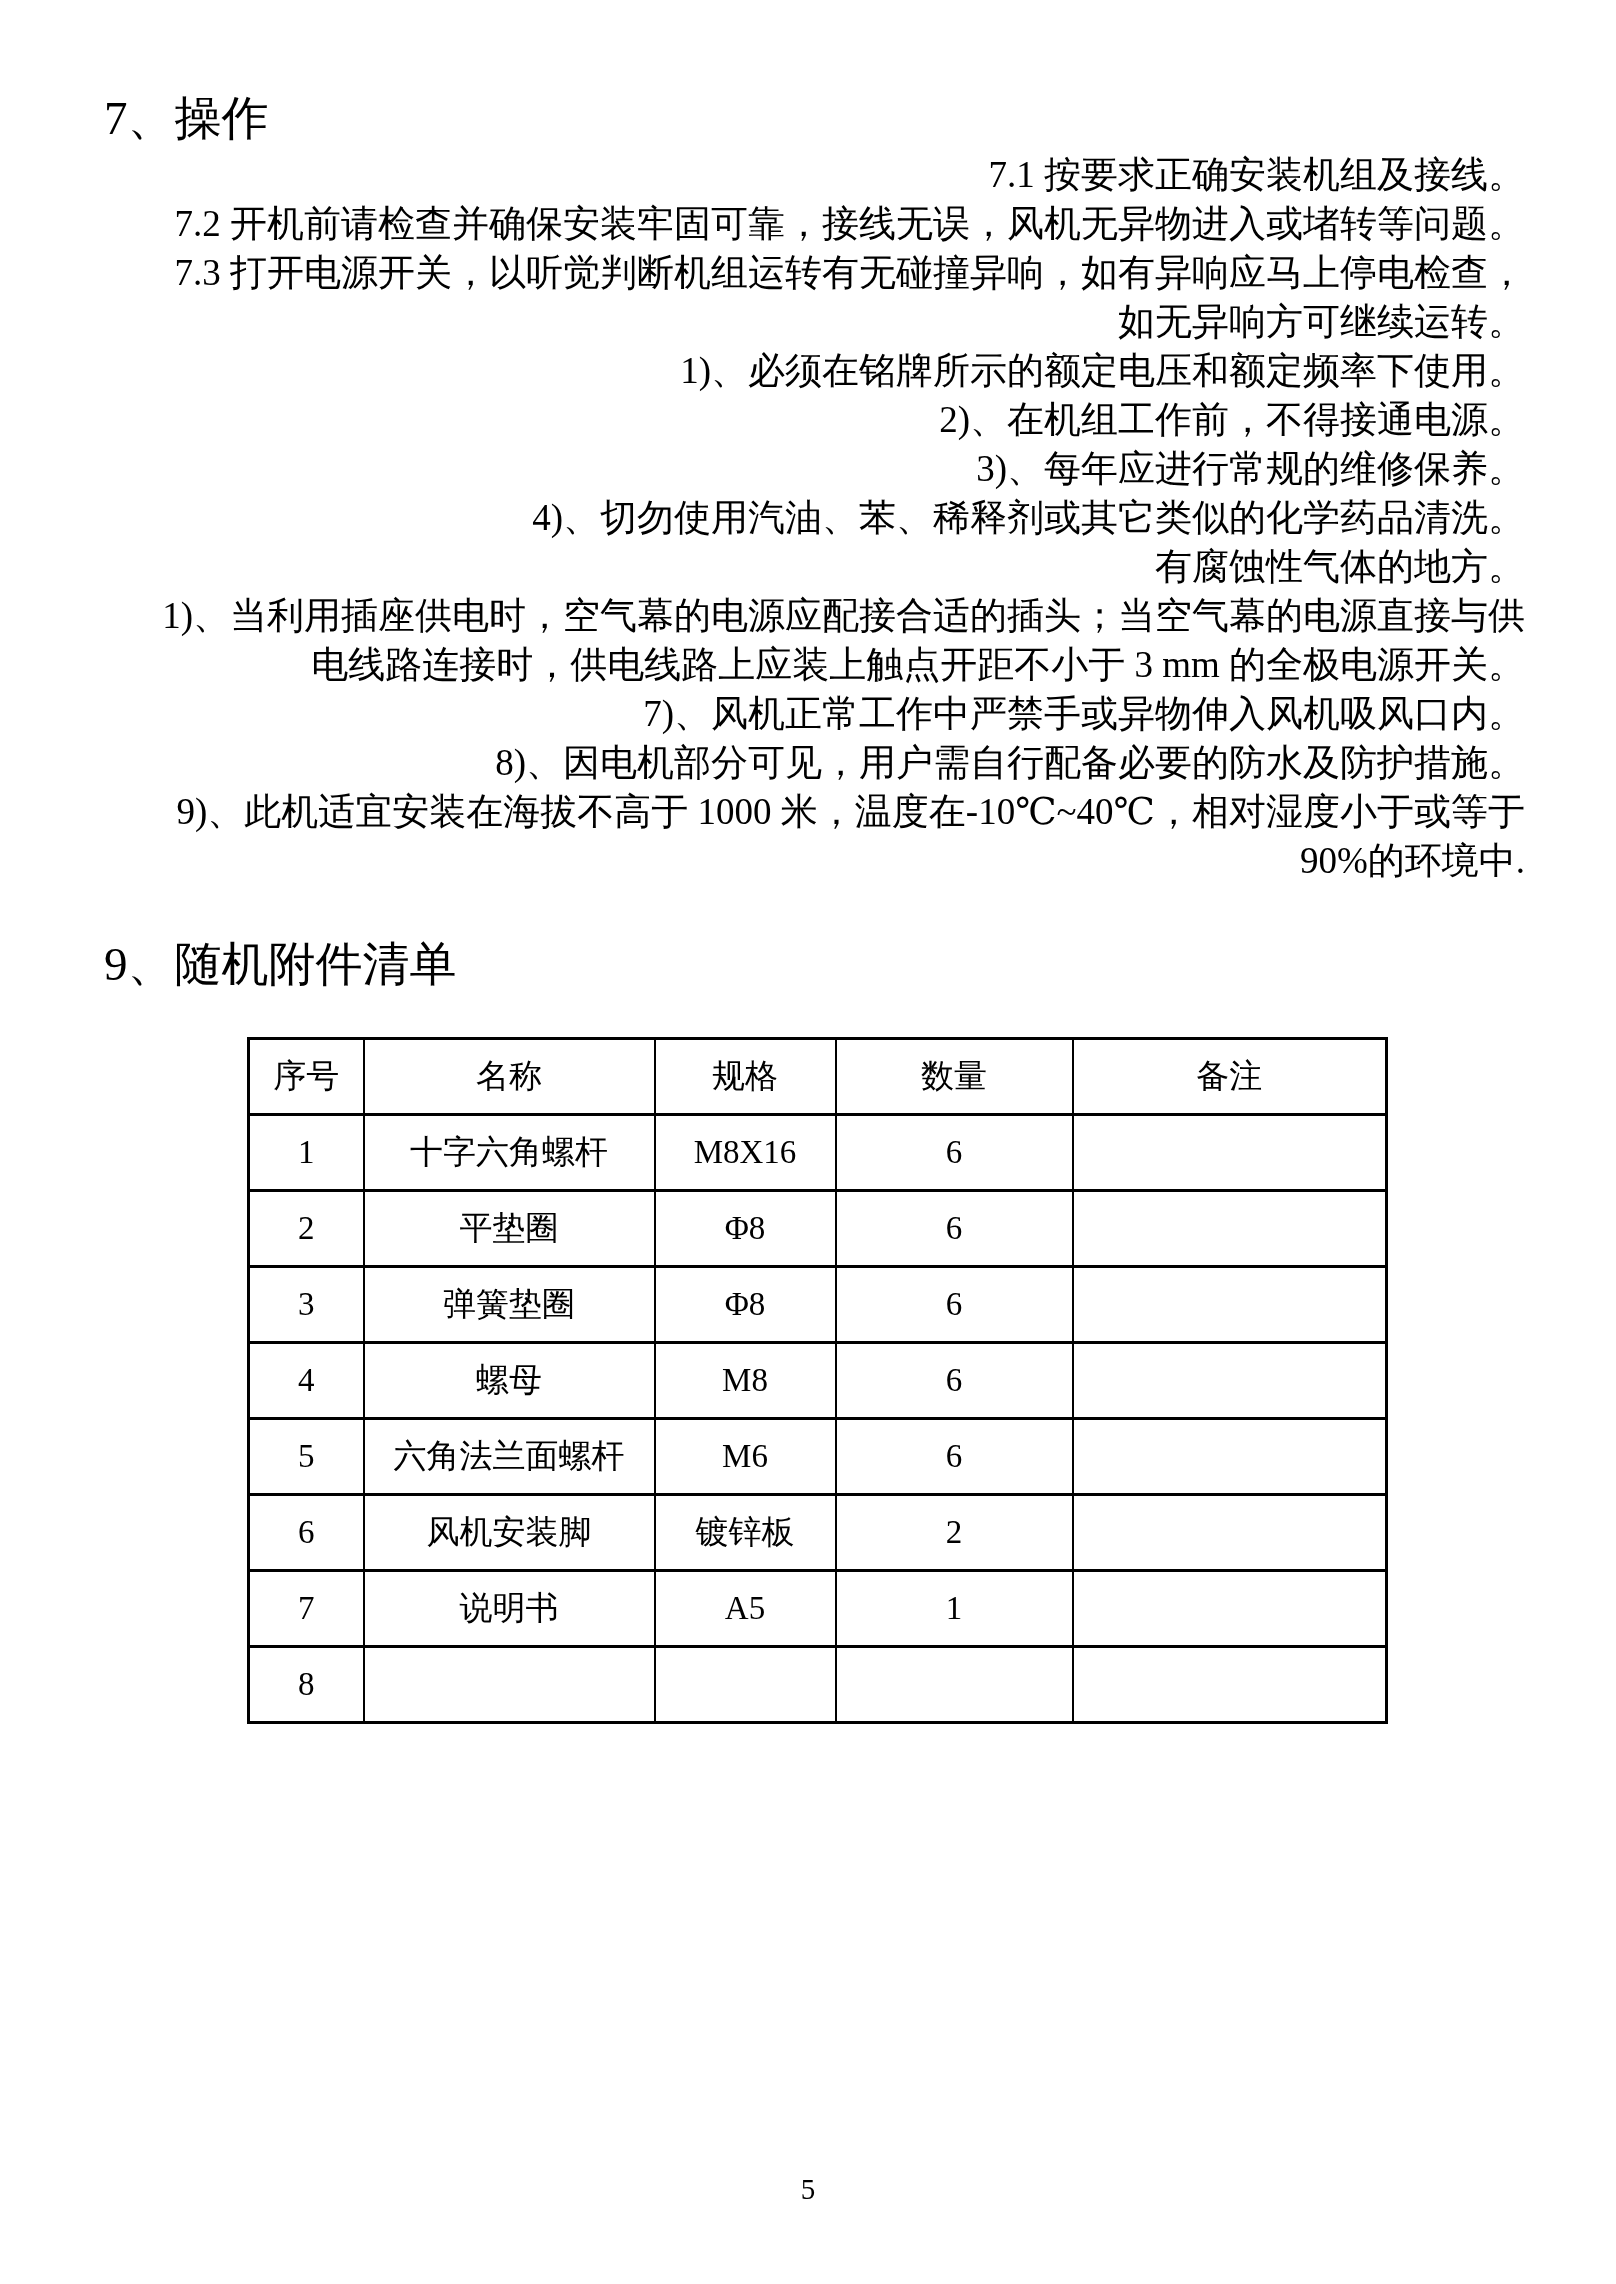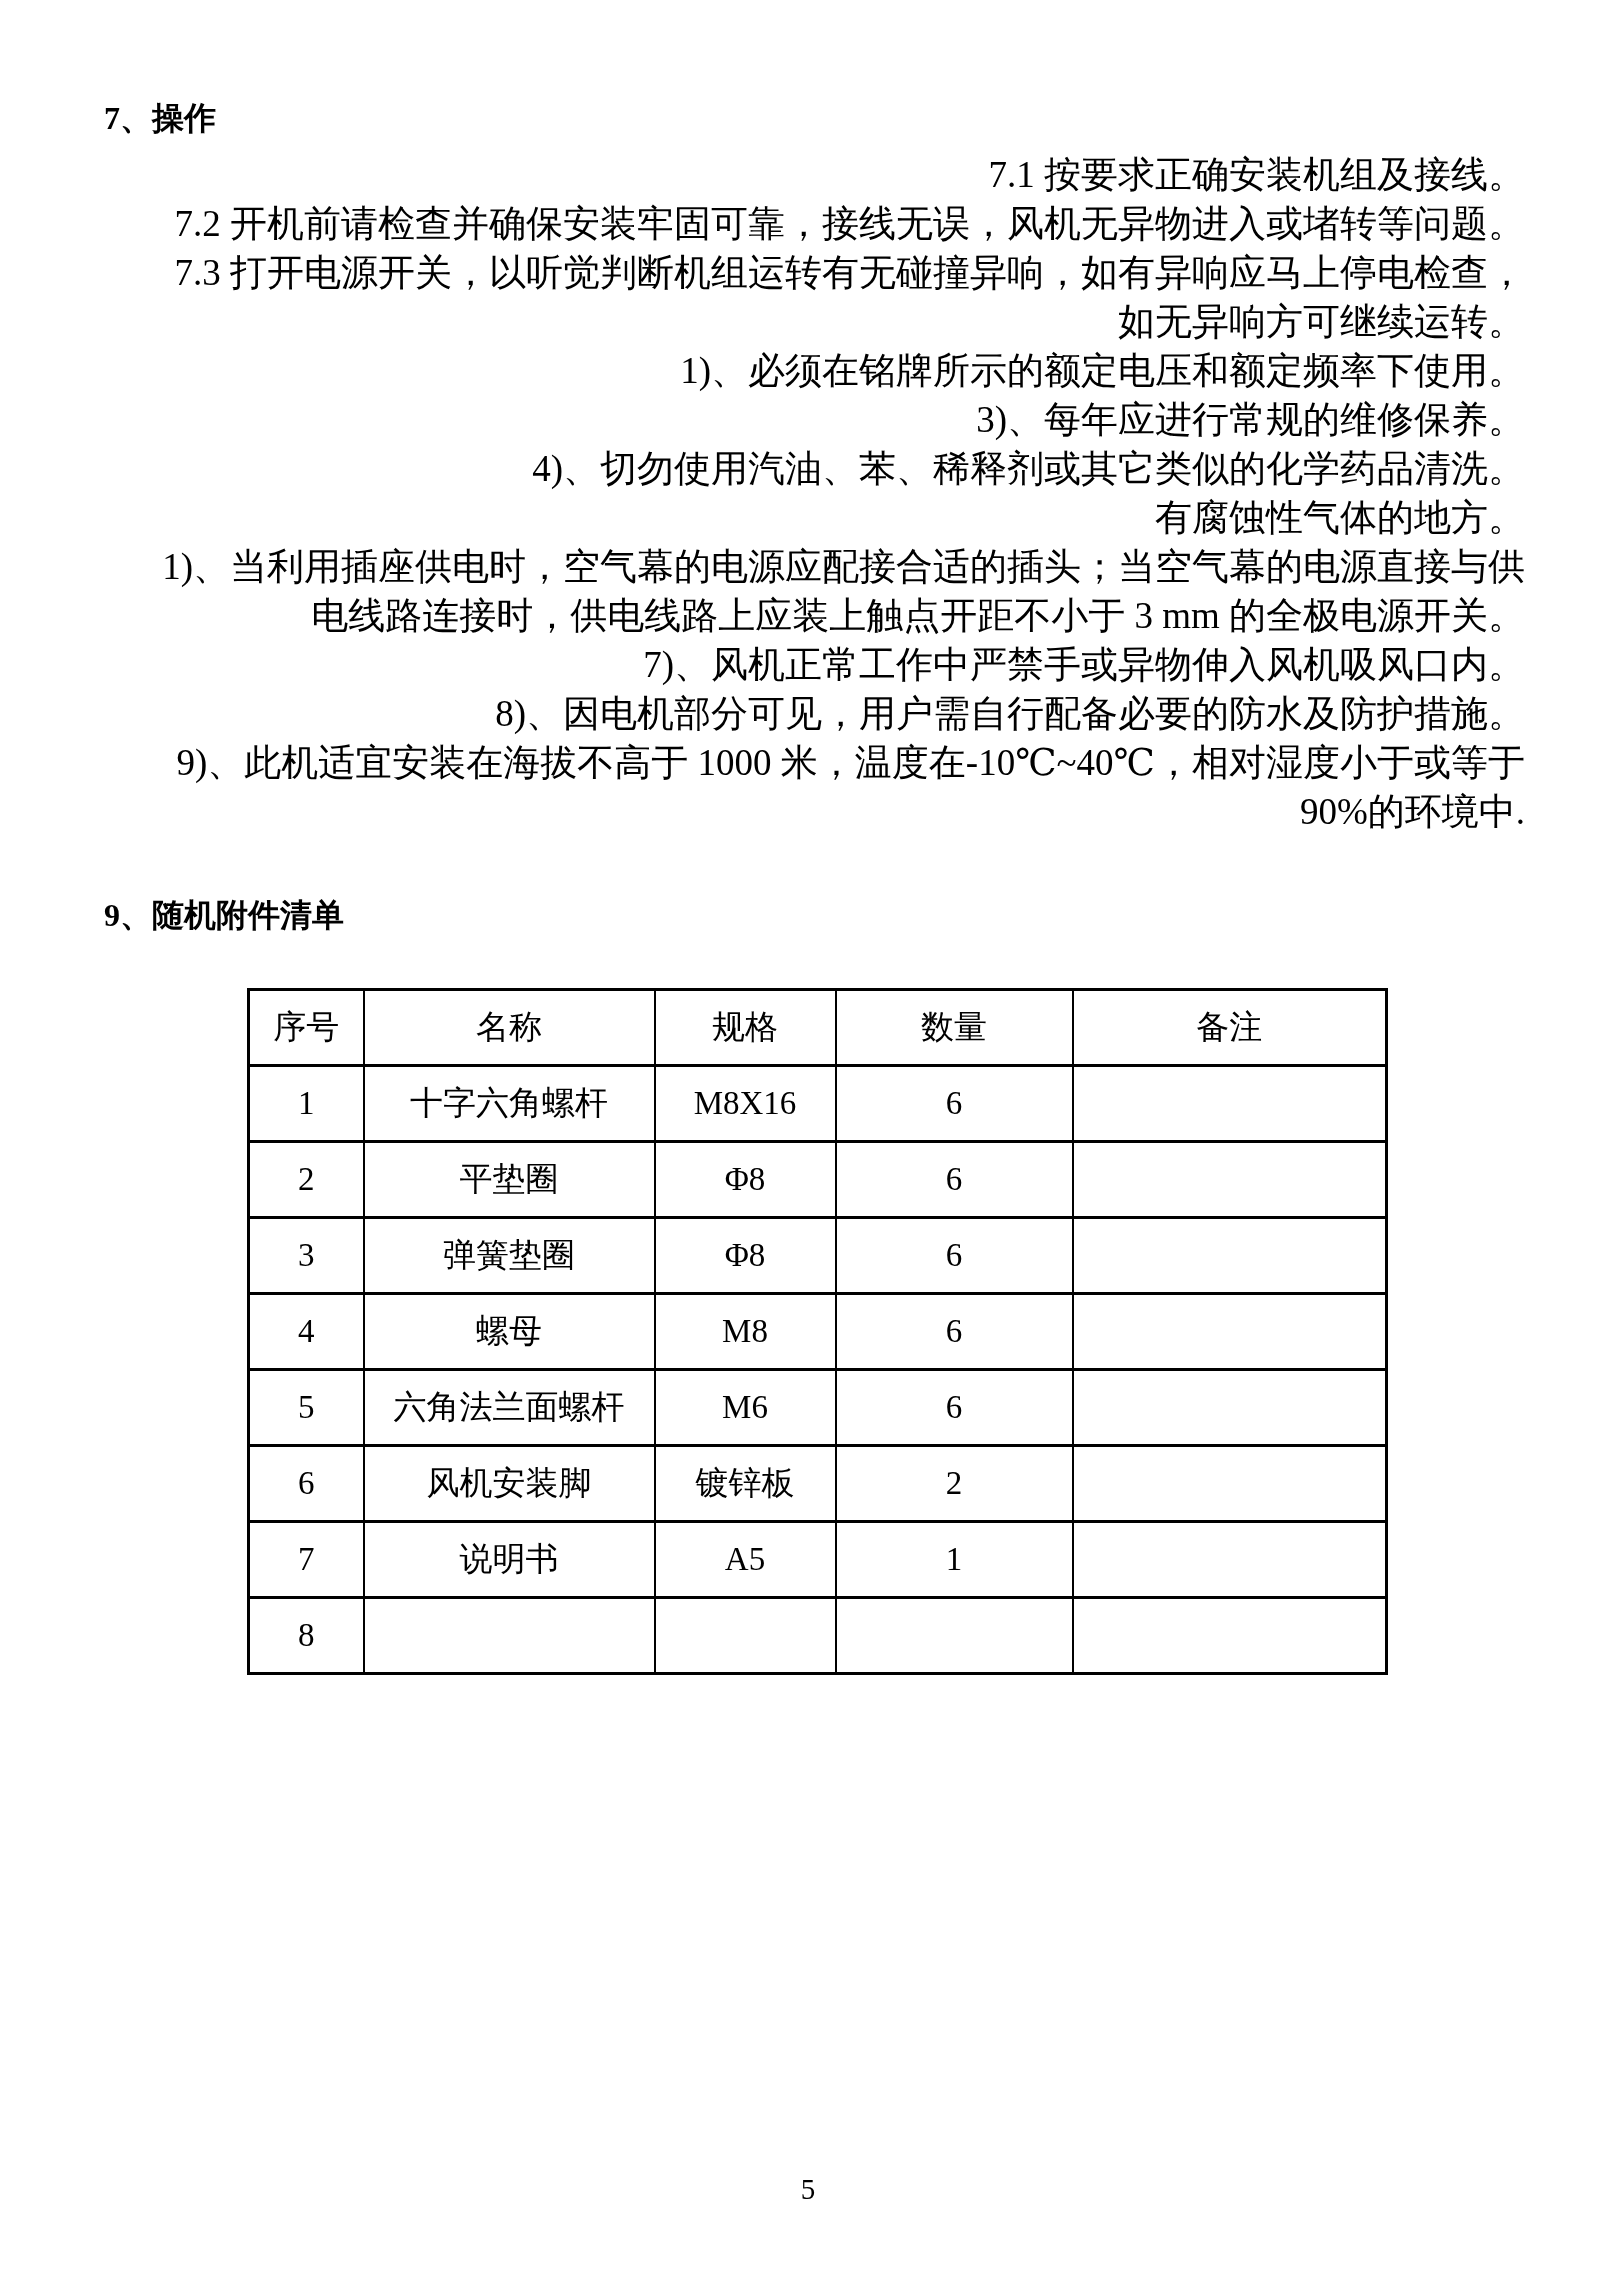--- a/index.html
+++ b/index.html
@@ -10,22 +10,22 @@
     color:#000000;
     font-family:"Liberation Serif","DejaVu Serif",serif;
     overflow:hidden;
   }
   .content {
     position:absolute;
     left:104px; top:94px;
     width:1421px;
   }
   .heading {
-    font-size:32px;
-    font-weight:bold;
+    font-size:47px;
+    font-weight:normal;
     line-height:49px;
     margin:0 0 6.5px 0;
     white-space:nowrap;
   }
   .heading.gap { margin-top:55px; }
   .bodyline {
     font-size:37px;
     line-height:49px;
     white-space:nowrap;
     text-align:right;
@@ -67,20 +67,21 @@
 <div class="page">
   <div class="content">
 
     <div class="heading">7、操作</div>
     <div class="bodyline">7.1 按要求正确安装机组及接线。</div>
     <div class="bodyline">7.2 开机前请检查并确保安装牢固可靠，接线无误，风机无异物进入或堵转等问题。</div>
     <div class="bodyline">7.3 打开电源开关，以听觉判断机组运转有无碰撞异响，如有异响应马上停电检查，</div>
     <div class="bodyline">如无异响方可继续运转。</div>
 
     <div class="bodyline">1)、必须在铭牌所示的额定电压和额定频率下使用。</div>
+    <div class="bodyline">2)、在机组工作前，不得接通电源。</div>
     <div class="bodyline">3)、每年应进行常规的维修保养。</div>
     <div class="bodyline">4)、切勿使用汽油、苯、稀释剂或其它类似的化学药品清洗。</div>
     <div class="bodyline">有腐蚀性气体的地方。</div>
     <div class="bodyline">1)、当利用插座供电时，空气幕的电源应配接合适的插头；当空气幕的电源直接与供</div>
     <div class="bodyline">电线路连接时，供电线路上应装上触点开距不小于 3 mm 的全极电源开关。</div>
     <div class="bodyline">7)、风机正常工作中严禁手或异物伸入风机吸风口内。</div>
     <div class="bodyline">8)、因电机部分可见，用户需自行配备必要的防水及防护措施。</div>
     <div class="bodyline">9)、此机适宜安装在海拔不高于 1000 米，温度在-10℃~40℃，相对湿度小于或等于</div>
     <div class="bodyline indent">90%的环境中.</div>
 

